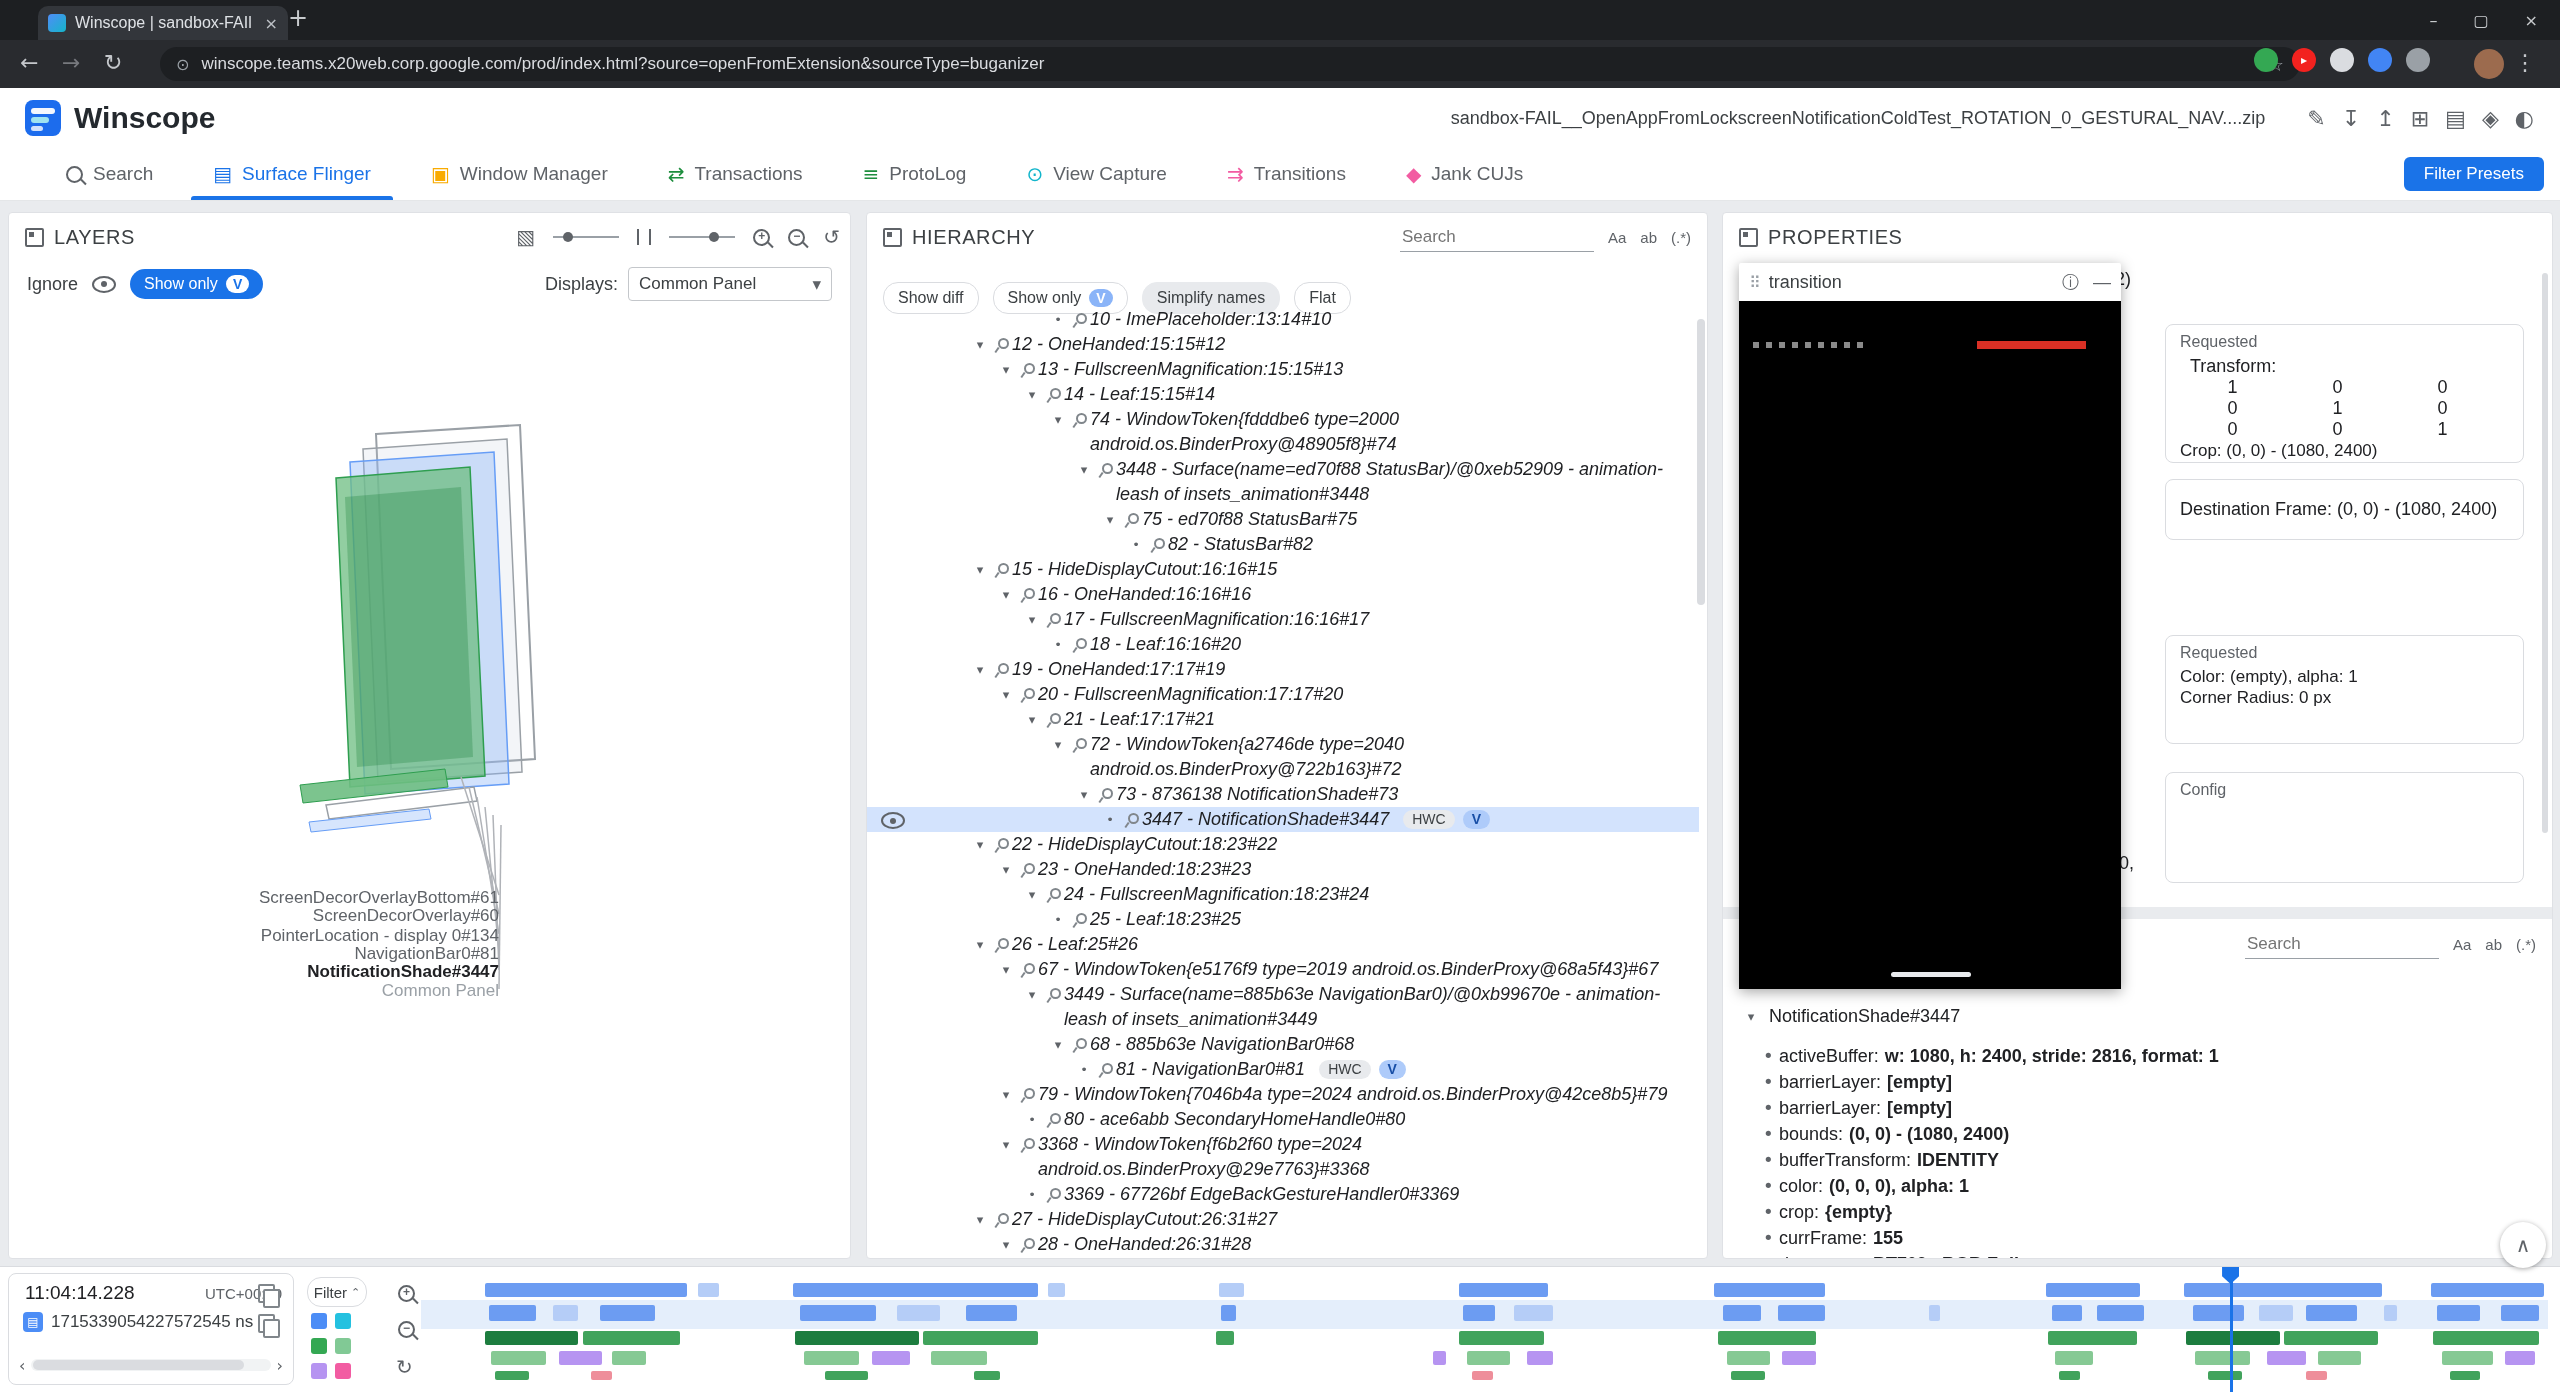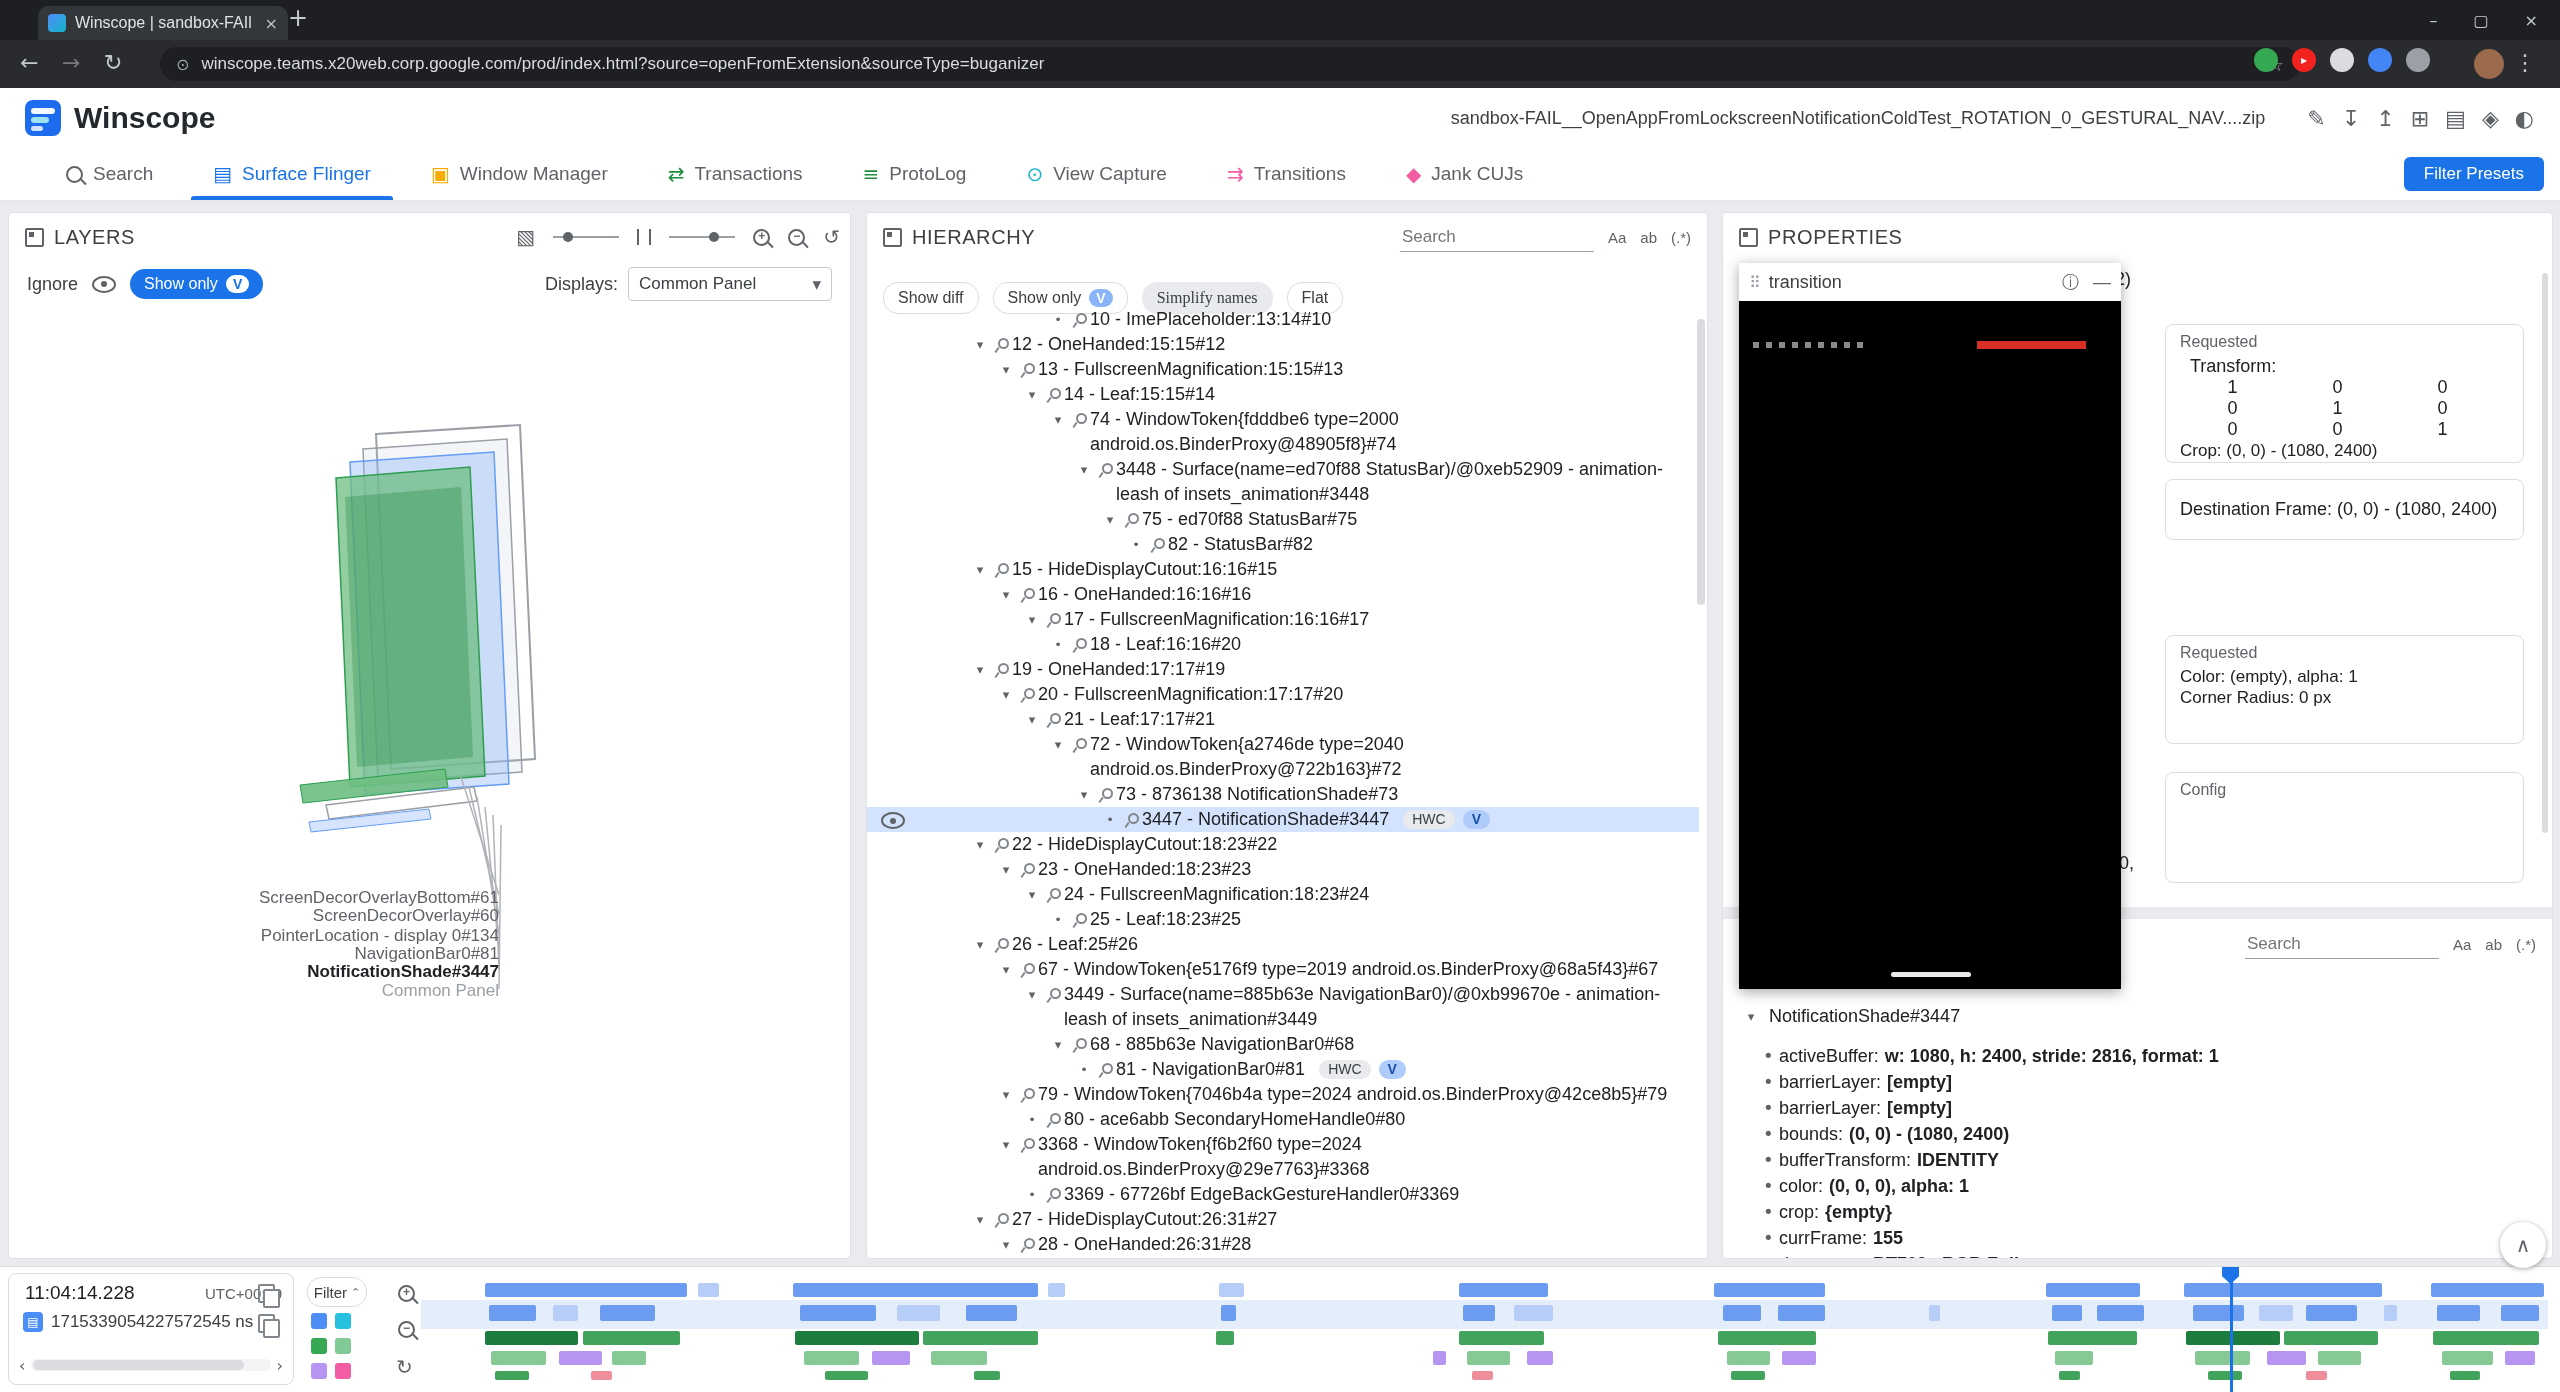--- a/index.html
+++ b/index.html
@@ -87,30 +87,30 @@
   .llabel.bold{color:#202124;font-weight:600;}
   .llabel.muted{color:#9aa0a6;}
 
   
   .hsearch{margin-left:auto;display:flex;align-items:center;gap:14px;}
   .sinput{width:190px;border:none;border-bottom:1px solid #9aa0a6;font-size:17px;color:#3c4043;padding:4px 2px;background:transparent;outline:none;font-family:inherit;}
   .stool{font-size:15px;color:#5f6368;}
   .hbtns{position:absolute;top:48px;left:0;right:0;height:46px;display:flex;align-items:center;gap:14px;padding:0 16px;}
   .chipbtn{height:30px;border-radius:15px;display:flex;align-items:center;padding:0 14px;font-size:16px;color:#3c4043;
            background:#fff;border:1px solid #dadce0;gap:8px;margin-top:28px;}
-  .chipbtn.filled{background:#e8eaed;border-color:#e8eaed;font-family:Liberation Serif, serif;}
+  .chipbtn.filled{background:#e8eaed;border-color:#e8eaed;}
   .vchip2{background:#8ab4f8;color:#fff;border-radius:9px;padding:0 7px;font-size:14px;font-weight:700;height:18px;line-height:18px;}
   .htree{position:absolute;top:94px;left:0;right:8px;bottom:0;overflow:hidden;}
   .hrow{position:relative;display:flex;align-items:flex-start;min-height:25px;line-height:25px;font-size:18px;color:#202124;}
   .hrow.selected{background:#d3e3fd;}
   .tw{width:24px;text-align:center;color:#5f6368;font-size:13px;flex:none;font-family:"DejaVu Sans",sans-serif;}
   .pinicon{width:20px;height:25px;flex:none;position:relative;}
   .pinicon::before{content:"";position:absolute;left:6px;top:6px;width:7px;height:7px;border:2px solid #80868b;border-radius:50%;}
   .pinicon::after{content:"";position:absolute;left:4px;top:15px;width:2px;height:6px;background:#80868b;transform:rotate(35deg);}
-  .ht{flex:0 1 auto;padding-right:6px;}
+  .ht{flex:0 1 auto;padding-right:6px;font-style:italic;}
   .badge{background:#e8eaed;color:#3c4043;border-radius:10px;font-size:14px;line-height:19px;height:19px;padding:0 9px;margin:3px 0 0 8px;flex:none;}
   .badge.v{background:#aecbfa;color:#174ea6;font-weight:700;}
   .eyegut{position:absolute;left:14px;top:4px;}
   .hscrollbar{position:absolute;right:2px;top:106px;width:8px;height:286px;background:#dadce0;border-radius:4px;}
 
   
   .pbox{position:absolute;border:1px solid #dadce0;border-radius:8px;font-size:18px;color:#202124;padding:8px 14px;box-sizing:border-box;}
   .plegend{font-size:16px;color:#5f6368;margin-bottom:4px;}
   .pline{line-height:21px;font-size:17px;}
   .tf-label{margin-left:10px;line-height:22px;}

